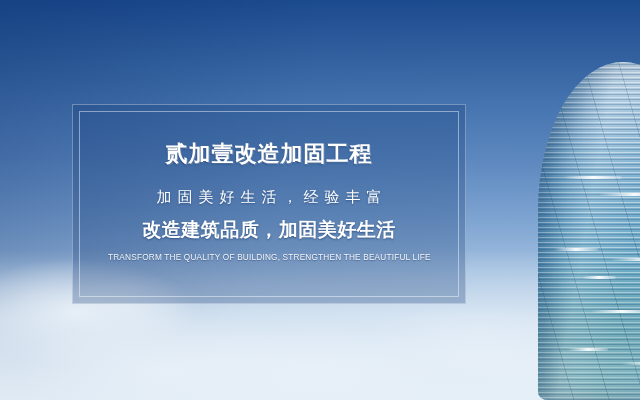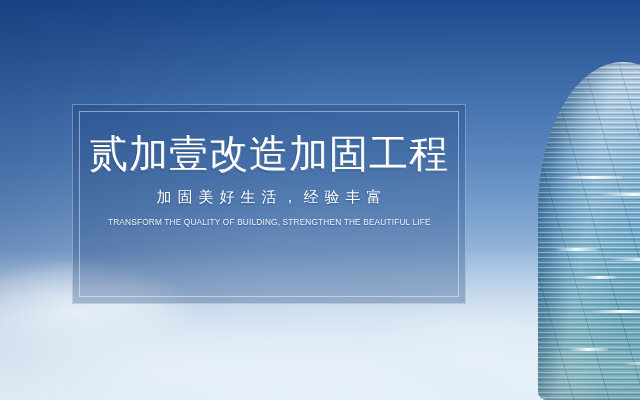--- a/index.html
+++ b/index.html
@@ -171,23 +171,23 @@
     display:flex;
     flex-direction:column;
     align-items:center;
     justify-content:flex-start;
     padding-top:30px;
     text-align:center;
   }
 
   
   .headline{
-    font-size:39px;
+    font-size:22px;
     line-height:38px;
-    font-weight:normal;
+    font-weight:bold;
     color:#ffffff;
     letter-spacing:1px;
     text-shadow:
       0 1px 2px rgba(10,40,85,.55),
       1px 1px 0 rgba(255,255,255,.25);
     white-space:nowrap;
   }
   .subline{
     margin-top:14px;
     font-size:15px;
@@ -255,17 +255,18 @@
       <div class="streak s7"></div>
       <div class="streak s8"></div>
     </div>
   </div>
 
   <div class="frame">
     <div class="frame-inner"></div>
     <div class="frame-content">
       <div class="headline">贰加壹改造加固工程</div>
       <div class="subline">加固美好生活，经验丰富</div>
+      <div class="tagline">改造建筑品质，加固美好生活</div>
       <div class="english">TRANSFORM THE QUALITY OF BUILDING, STRENGTHEN THE BEAUTIFUL LIFE</div>
     </div>
   </div>
 
 </div>
 
 </body></html>

